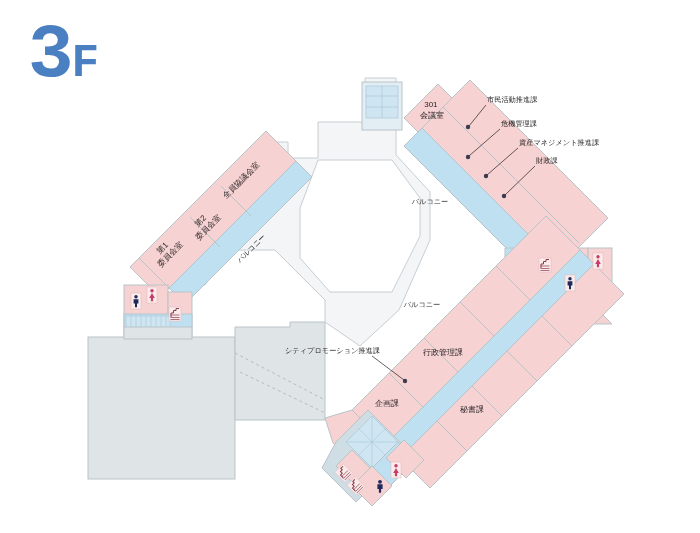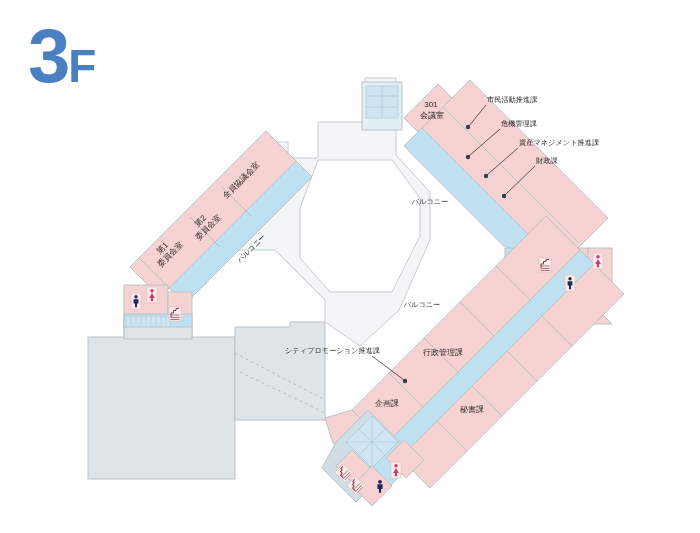--- a/index.html
+++ b/index.html
@@ -18,20 +18,21 @@
     overflow: hidden;
   }
   #floor-badge {
     position: absolute;
     left: 28px;
     top: 18px;
     color: #4a7fc1;
     font-weight: bold;
     line-height: 1;
     user-select: none;
+    font-family: Liberation Mono, monospace;
   }
   #floor-badge .num {
     font-size: 76px;
     letter-spacing: -2px;
   }
   #floor-badge .suffix {
     font-size: 46px;
     letter-spacing: 0;
   }
   #plan-svg {

